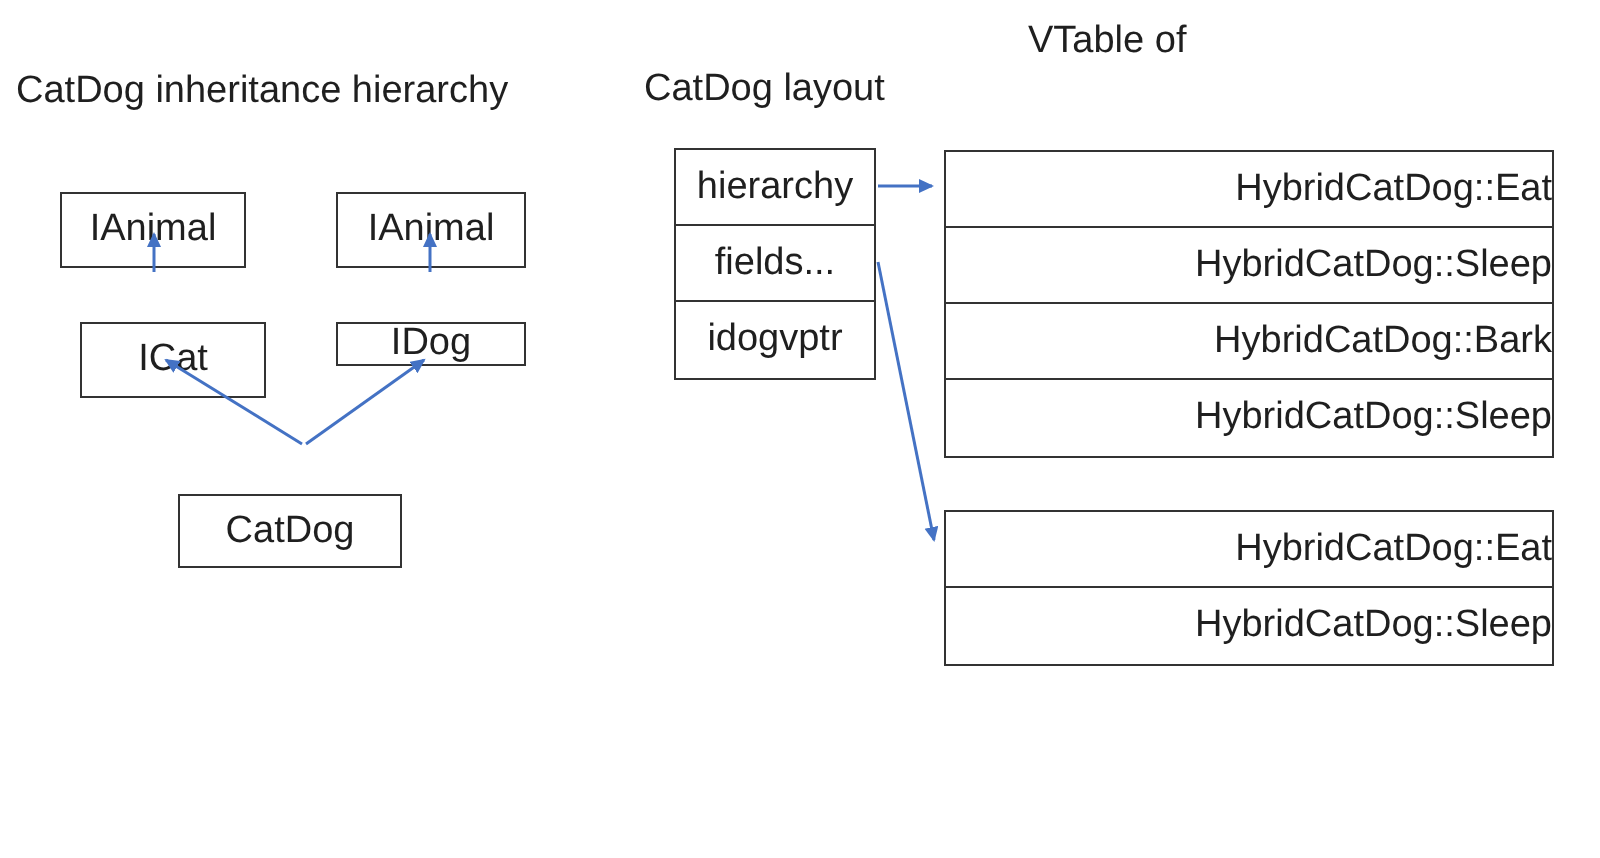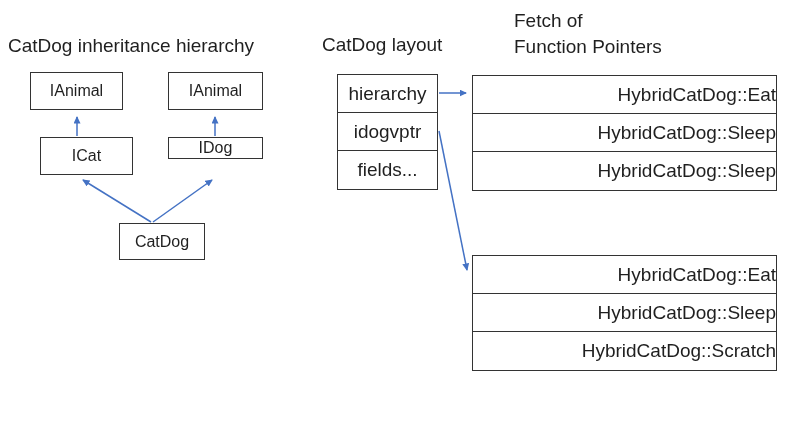--- a/index.html
+++ b/index.html
@@ -18,22 +18,23 @@
     line-height: 24px;
     white-space: nowrap;
   }
   .node-box {
     position: absolute;
     border: 1.6px solid var(--border, #333333);
     background: #ffffff;
     display: flex;
     align-items: center;
     justify-content: center;
-    font-size: 16px;
+    font-size: 19px;
     box-sizing: border-box;
+    margin-top: 24px;
   }
   .stack {
     position: absolute;
     border: 1.6px solid var(--border, #333333);
     background: #ffffff;
     box-sizing: border-box;
   }
   .stack .row {
     height: 38px;
     display: flex;
@@ -57,77 +58,76 @@
 </head>
 <body>
 
 <div id="canvas">
 
   <div class="abs section-title" style="left:8px; top:34px;text-align:center;">CatDog inheritance hierarchy</div>
 
   <div class="abs section-title" style="left:322px; top:33px;text-align:right;">CatDog layout</div>
 
   <div class="abs section-title" style="left:514px; top:8px; line-height:26px;">
-    <div>Fetch of</div>
-    <div>Function Pointers</div>
+    <div>VTable of</div>
   </div>
 
   <div class="node-box" style="left:30px; top:72px; width:93px; height:38px;">
     <span>IAnimal</span>
   </div>
 
   <div class="node-box" style="left:168px; top:72px; width:95px; height:38px;">
     <span>IAnimal</span>
   </div>
 
   <div class="node-box" style="left:40px; top:137px; width:93px; height:38px;">
     <span>ICat</span>
   </div>
 
   <div class="node-box" style="left:168px; top:137px; width:95px; height:22px;">
     <span>IDog</span>
   </div>
 
-  <div class="node-box" style="left:119px; top:223px; width:86px; height:37px;justify-content:center;">
+  <div class="node-box" style="left:89px; top:223px; width:112px; height:37px;justify-content:center;">
     <span>CatDog</span>
   </div>
 
   <div class="stack centered" style="left:337px; top:74px; width:101px;">
     <div class="row">
       <span>hierarchy</span>
     </div>
     <div class="row">
-      <span>idogvptr</span>
+      <span>fields...</span>
     </div>
     <div class="row">
-      <span>fields...</span>
+      <span>idogvptr</span>
     </div>
   </div>
 
   <div class="stack padded" style="left:472px; top:75px; width:305px;">
     <div class="row">
       <span>HybridCatDog::Eat</span>
     </div>
     <div class="row">
       <span>HybridCatDog::Sleep</span>
+    </div>
+    <div class="row">
+      <span>HybridCatDog::Bark</span>
     </div>
     <div class="row">
       <span>HybridCatDog::Sleep</span>
     </div>
   </div>
 
   <div class="stack padded" style="left:472px; top:255px; width:305px;">
     <div class="row">
       <span>HybridCatDog::Eat</span>
     </div>
     <div class="row">
       <span>HybridCatDog::Sleep</span>
-    </div>
-    <div class="row">
-      <span>HybridCatDog::Scratch</span>
     </div>
   </div>
 
   <svg id="arrow-layer" viewBox="0 0 800 429" xmlns="http://www.w3.org/2000/svg">
     <defs>
       <marker id="ah" class="head" markerWidth="8" markerHeight="8" refX="6.5" refY="3.5" orient="auto" markerUnits="userSpaceOnUse" viewBox="0 0 8 8">
         <path d="M0,0 L7.5,3.5 L0,7 z" fill="#4472C4"></path>
       </marker>
     </defs>
 

